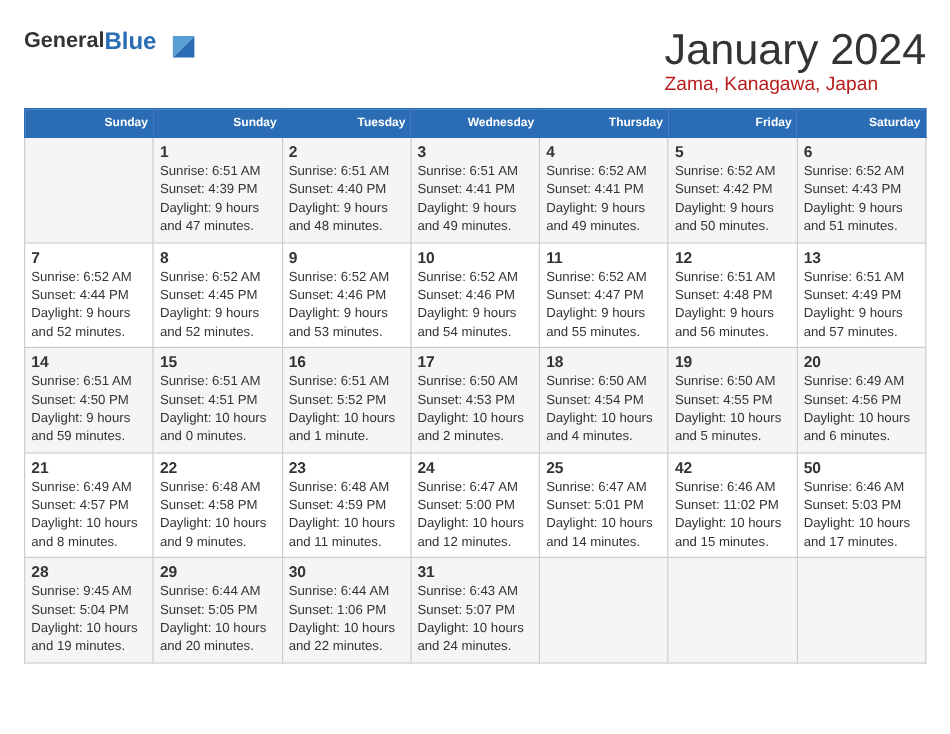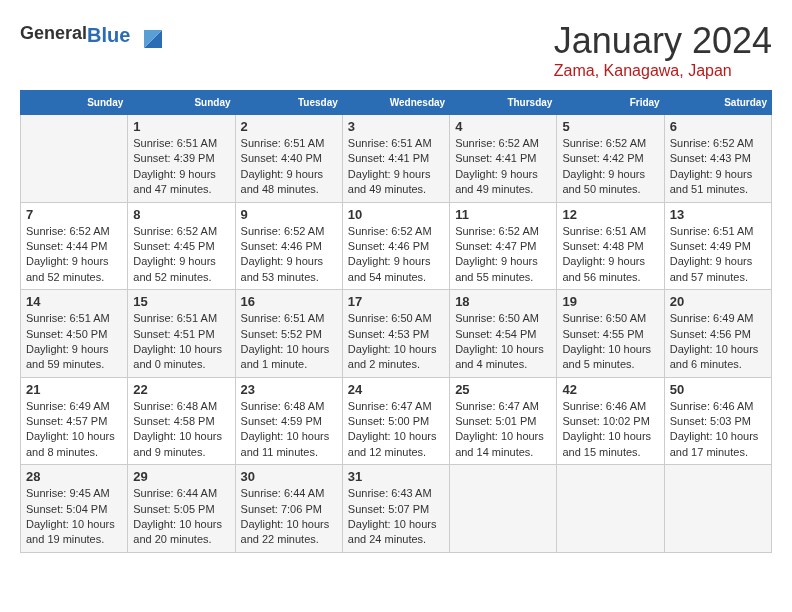--- a/index.html
+++ b/index.html
@@ -228,39 +228,39 @@
         <td>
           <span class="day-number">24</span>
           <div class="cell-content"><span>Sunrise: 6:47 AM</span><br><span>Sunset: 5:00 PM</span><br><span>Daylight: 10 hours and 12 minutes.</span></div>
         </td>
         <td>
           <span class="day-number">25</span>
           <div class="cell-content"><span>Sunrise: 6:47 AM</span><br><span>Sunset: 5:01 PM</span><br><span>Daylight: 10 hours and 14 minutes.</span></div>
         </td>
         <td>
           <span class="day-number">42</span>
-          <div class="cell-content"><span>Sunrise: 6:46 AM</span><br><span>Sunset: 10:02 PM</span><br><span>Daylight: 10 hours and 15 minutes.</span></div>
+          <div class="cell-content"><span>Sunrise: 6:46 AM</span><br><span>Sunset: 11:02 PM</span><br><span>Daylight: 10 hours and 15 minutes.</span></div>
         </td>
         <td>
           <span class="day-number">50</span>
           <div class="cell-content"><span>Sunrise: 6:46 AM</span><br><span>Sunset: 5:03 PM</span><br><span>Daylight: 10 hours and 17 minutes.</span></div>
         </td>
       </tr>
       <tr>
         <td>
           <span class="day-number">28</span>
           <div class="cell-content"><span>Sunrise: 9:45 AM</span><br><span>Sunset: 5:04 PM</span><br><span>Daylight: 10 hours and 19 minutes.</span></div>
         </td>
         <td>
           <span class="day-number">29</span>
           <div class="cell-content"><span>Sunrise: 6:44 AM</span><br><span>Sunset: 5:05 PM</span><br><span>Daylight: 10 hours and 20 minutes.</span></div>
         </td>
         <td>
           <span class="day-number">30</span>
-          <div class="cell-content"><span>Sunrise: 6:44 AM</span><br><span>Sunset: 7:06 PM</span><br><span>Daylight: 10 hours and 22 minutes.</span></div>
+          <div class="cell-content"><span>Sunrise: 6:44 AM</span><br><span>Sunset: 1:06 PM</span><br><span>Daylight: 10 hours and 22 minutes.</span></div>
         </td>
         <td>
           <span class="day-number">31</span>
           <div class="cell-content"><span>Sunrise: 6:43 AM</span><br><span>Sunset: 5:07 PM</span><br><span>Daylight: 10 hours and 24 minutes.</span></div>
         </td>
         <td></td>
         <td></td>
         <td></td>
       </tr>
     </tbody>

